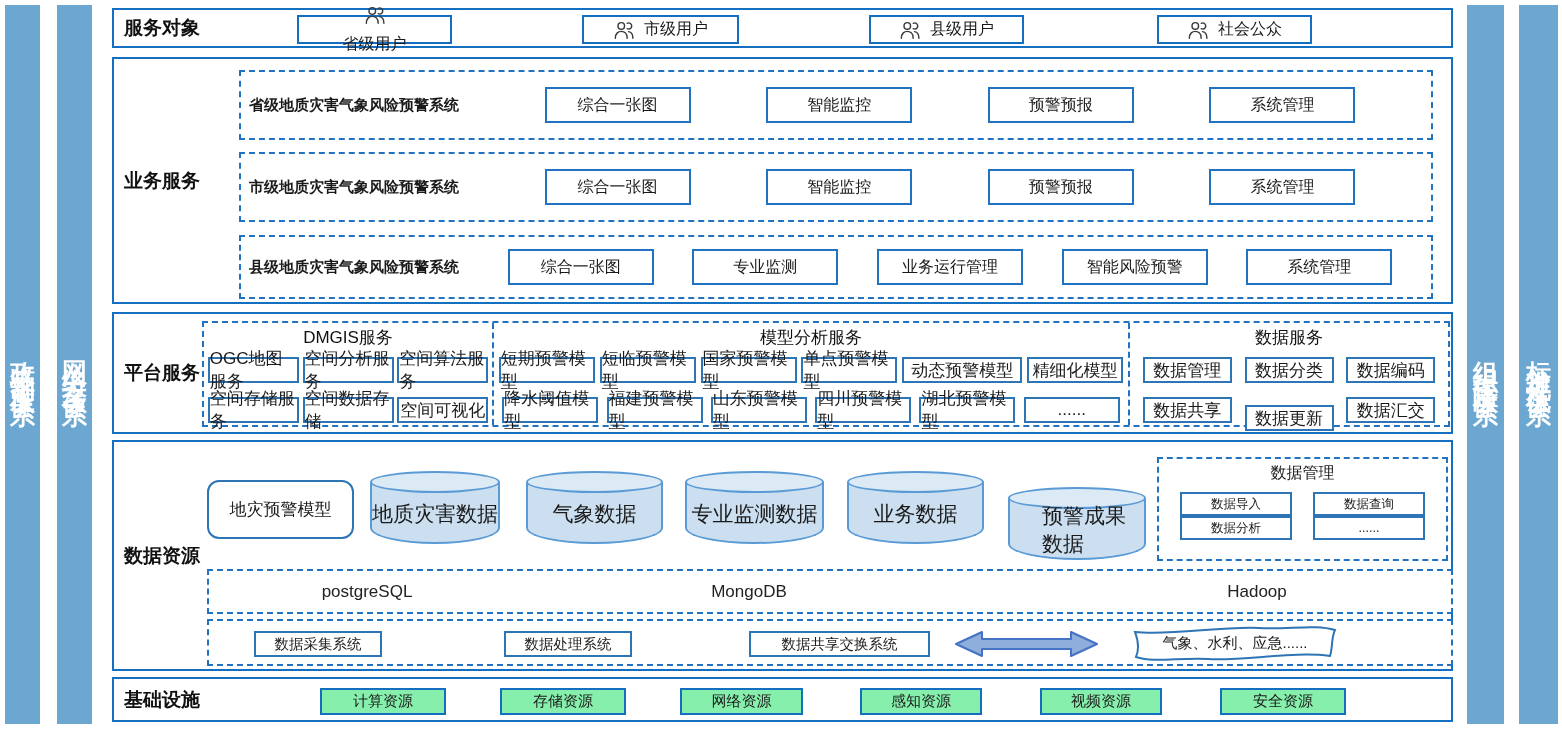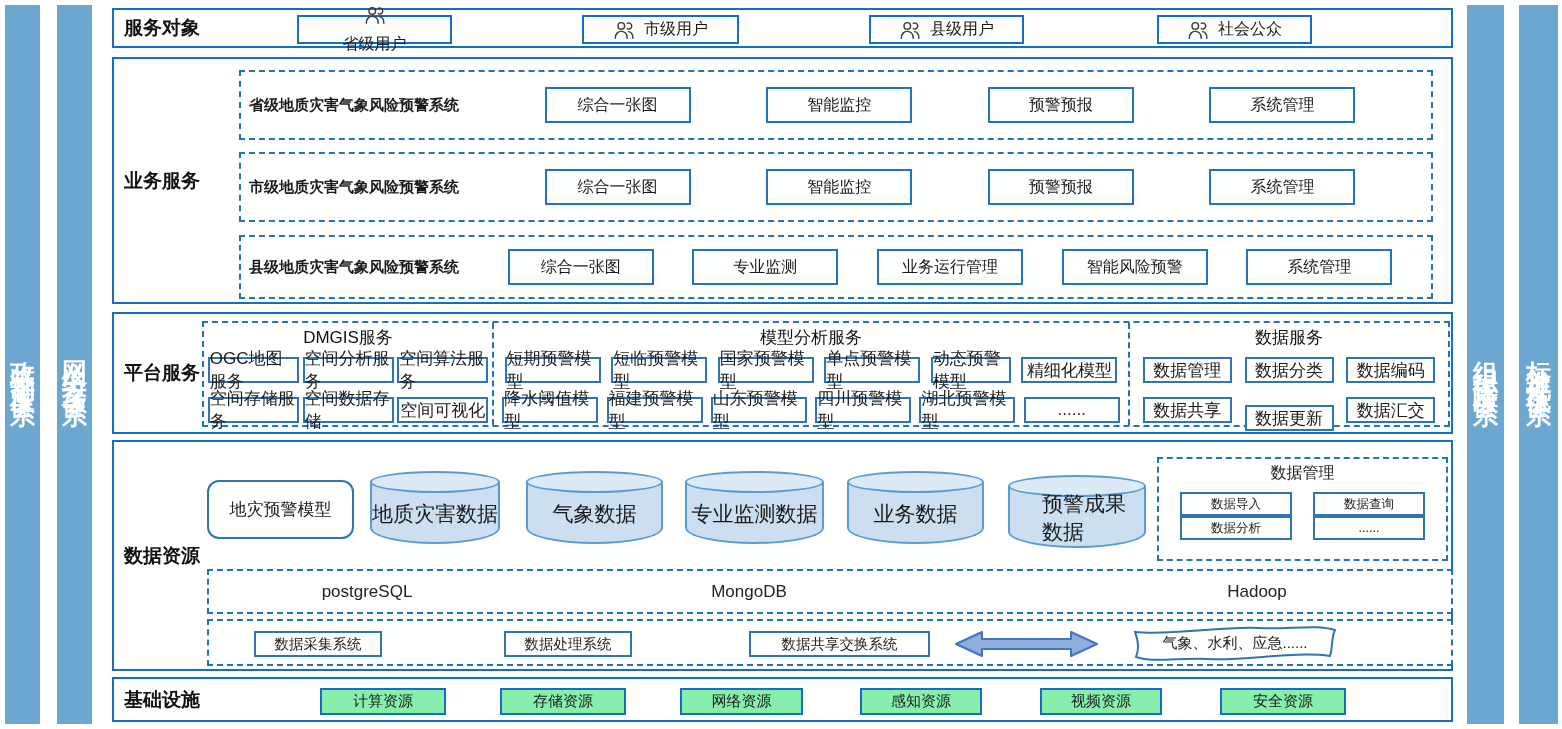--- a/index.html
+++ b/index.html
@@ -185,21 +185,21 @@
         </div>
       </div>
 
       <div class="pgroup divider" style="width:636px;">
         <div class="pgroup-title">模型分析服务</div>
         <div class="prow">
           <div class="pbox" style="width:96px;">短期预警模型</div>
           <div class="pbox" style="width:96px;">短临预警模型</div>
           <div class="pbox" style="width:96px;">国家预警模型</div>
           <div class="pbox" style="width:96px;">单点预警模型</div>
-          <div class="pbox" style="width:80px;">动态预警模型</div>
+          <div class="pbox" style="width:120px;">动态预警模型</div>
           <div class="pbox" style="width:96px;">精细化模型</div>
         </div>
         <div class="prow" style="margin-top:14px;">
           <div class="pbox" style="width:96px;">降水阈值模型</div>
           <div class="pbox" style="width:96px;">福建预警模型</div>
           <div class="pbox" style="width:96px;">山东预警模型</div>
           <div class="pbox" style="width:96px;">四川预警模型</div>
           <div class="pbox" style="width:96px;">湖北预警模型</div>
           <div class="pbox" style="width:96px;">......</div>
         </div>
@@ -231,21 +231,21 @@
       </div>
     <div class="cyl" style="left:412px;top:40px;width:137px;height:62px;">
       <span>气象数据</span>
       </div>
     <div class="cyl" style="left:571px;top:40px;width:139px;height:62px;">
       <span>专业监测数据</span>
       </div>
     <div class="cyl" style="left:733px;top:40px;width:137px;height:62px;">
       <span>业务数据</span>
       </div>
-    <div class="cyl" style="left:894px;top:44px;width:138px;height:62px;padding-left:32px;">
+    <div class="cyl" style="left:894px;top:56px;width:138px;height:62px;padding-left:32px;">
       <span>预警成果数据</span>
       </div>
 
     <div class="dm-box dashed" style="left:1043px;top:15px;width:291px;height:104px;">
       <div class="dm-title">数据管理</div>
       <div class="dm-grid">
         <div class="dm-item">数据导入</div>
         <div class="dm-item">数据查询</div>
         <div class="dm-item">数据分析</div>
         <div class="dm-item">......</div>

